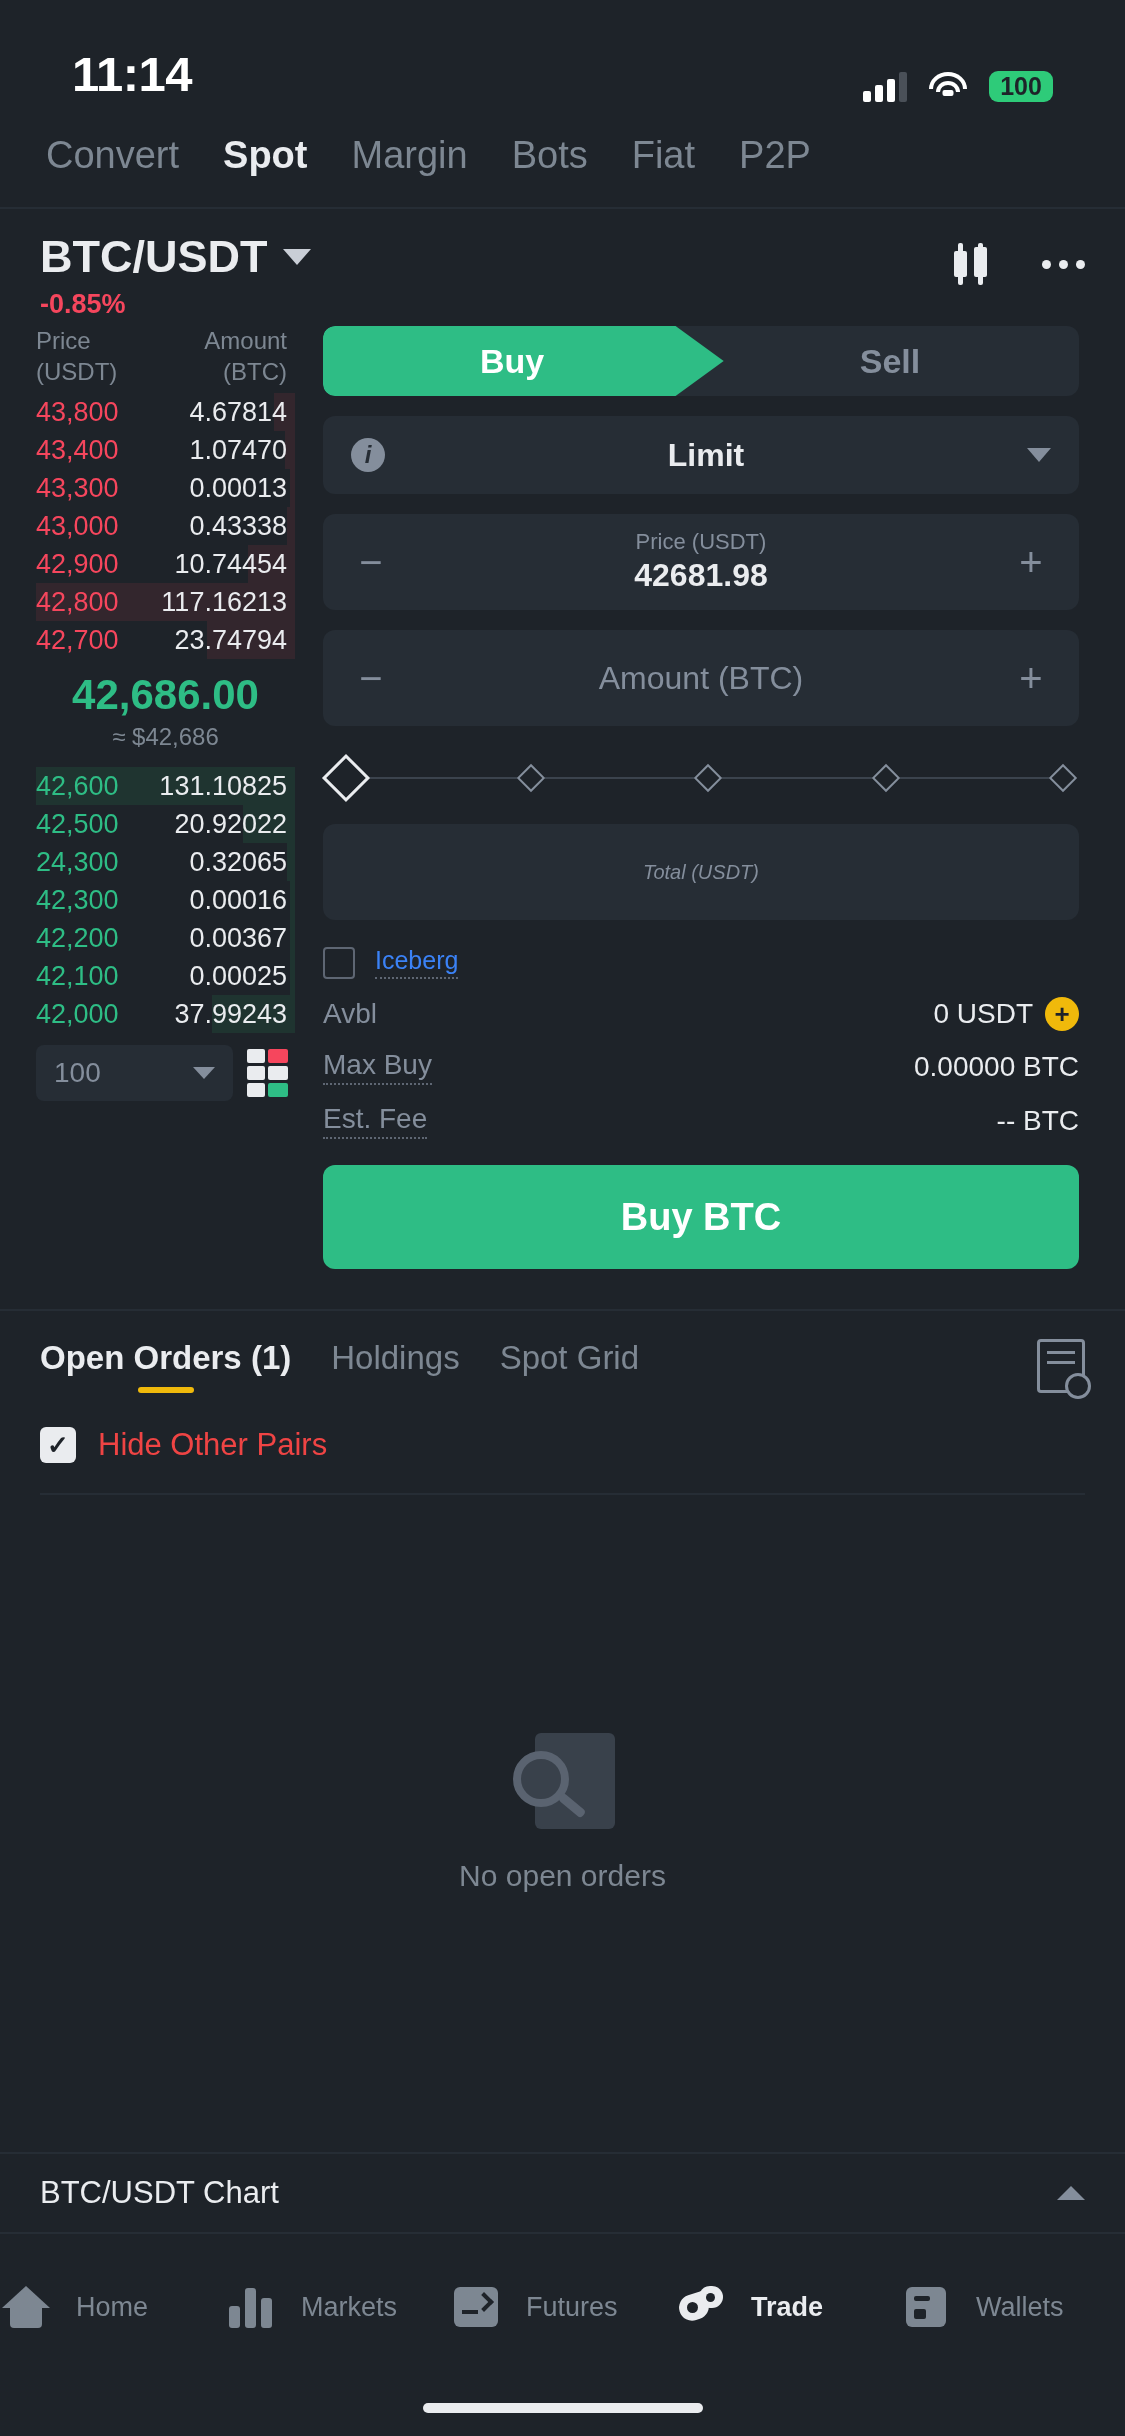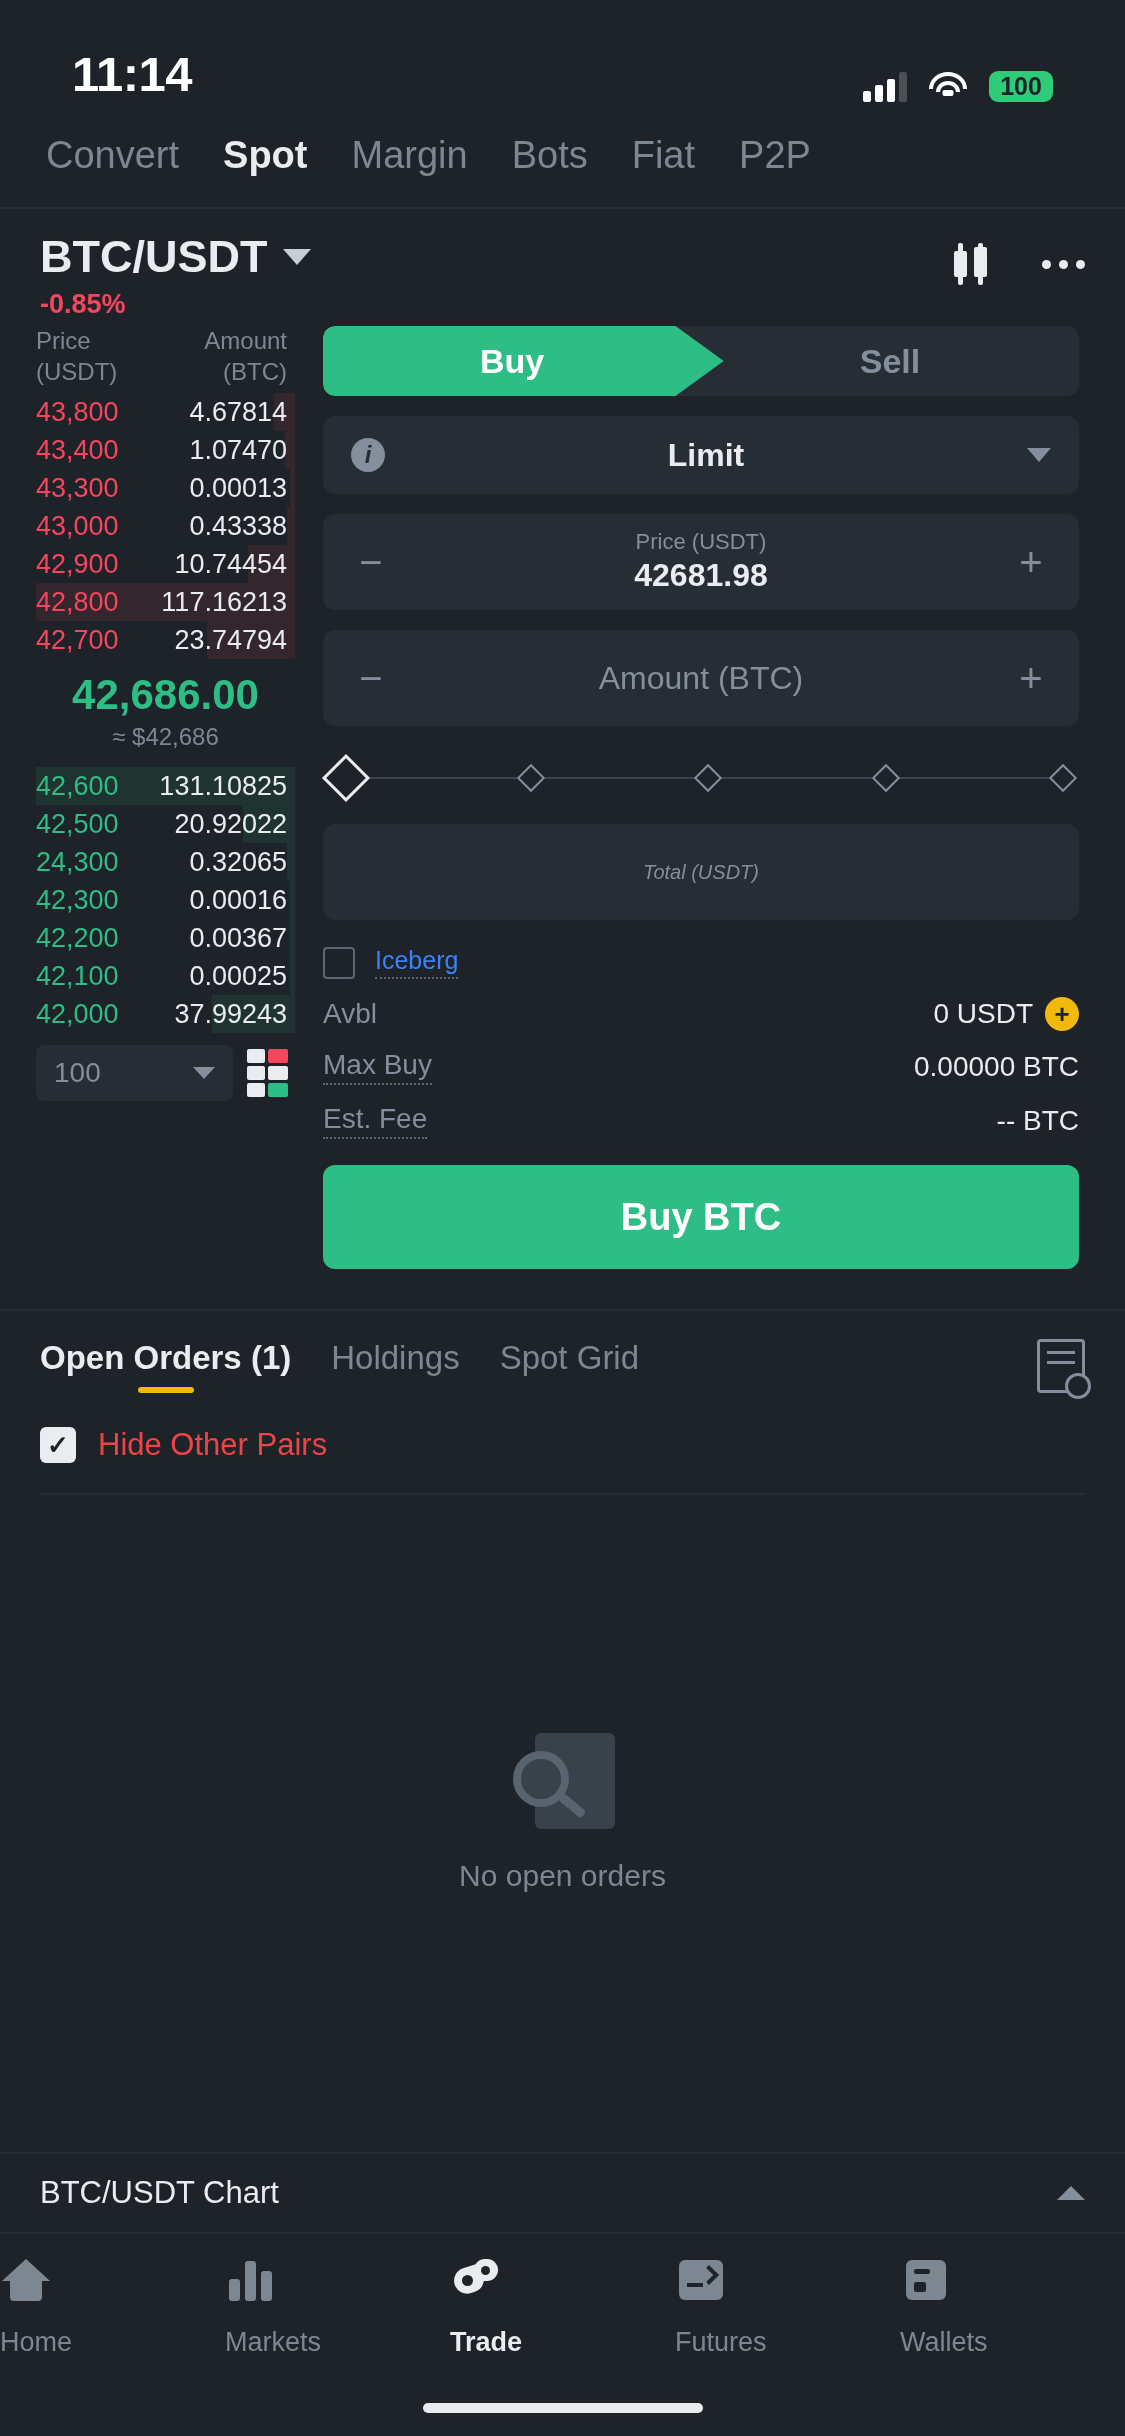--- a/index.html
+++ b/index.html
@@ -145,21 +145,21 @@
   .empty-ic .mag { position:absolute; left:6px; top:26px; width:56px; height:56px; border:8px solid #5a6370; border-radius:50%; background:#39414b; }
   .empty-ic .hdl { position:absolute; left:50px; top:76px; width:30px; height:9px; background:#5a6370; border-radius:4px; transform:rotate(40deg); }
   .empty .t { color:#7d8792; font-size:30px; }
 
   .chartbar { border-top:2px solid #262d35; height:80px; display:flex; align-items:center; justify-content:space-between; padding:0 40px; flex:0 0 auto; }
   .chartbar .t { color:#eaecef; font-size:31px; }
   .caret-u { width:0;height:0;border-left:14px solid transparent;border-right:14px solid transparent;border-bottom:14px solid #848e9c; }
 
   
   .botnav { border-top:2px solid #262d35; height:148px; display:flex; align-items:center; flex:0 0 auto; background:#1e2329; }
-  .nav-item { flex:1; display:flex; flex-direction:column; gap:24px; }
+  .nav-item { flex:1; display:flex; flex-direction:row; align-items:center; gap:24px; }
   .nav-item .lb { font-size:27px; color:#7d8792; }
   .nav-item.active .lb { color:#eaecef; font-weight:600; }
   .ni { width:52px; height:46px; position:relative; }
   .home-ic .roof { position:absolute; left:2px; top:2px; width:0;height:0;border-left:24px solid transparent;border-right:24px solid transparent;border-bottom:22px solid #7d8792; }
   .home-ic .base { position:absolute; left:10px; top:22px; width:32px; height:22px; background:#7d8792; border-radius:0 0 4px 4px; }
   .mk-ic i { position:absolute; bottom:2px; width:11px; background:#7d8792; border-radius:3px; display:block; }
   .mk-ic i:nth-child(1){left:4px;height:22px;} .mk-ic i:nth-child(2){left:20px;height:40px;} .mk-ic i:nth-child(3){left:36px;height:30px;}
   .tr-ic .b1 { position:absolute; left:4px; top:10px; width:30px; height:26px; background:#eaecef; border-radius:14px 4px 14px 14px; transform:rotate(-18deg); }
   .tr-ic .b2 { position:absolute; left:24px; top:2px; width:24px; height:22px; background:#eaecef; border-radius:12px; }
   .tr-ic .h1 { position:absolute; left:12px; top:18px; width:11px; height:11px; background:#1e2329; border-radius:50%; }
@@ -469,38 +469,38 @@
       <div class="lb">Home</div>
     </div>
     <div class="nav-item">
       <div class="ni mk-ic">
           <i></i>
           <i></i>
           <i></i>
         </div>
       <div class="lb">Markets</div>
     </div>
+    <div class="nav-item">
+      <div class="ni fu-ic">
+          <div class="box"></div>
+          <div class="sl"></div>
+          <div class="ar"></div>
+        </div>
+      <div class="lb">Futures</div>
+    </div>
     <div class="nav-item active">
       <div class="ni tr-ic">
           <div class="b1"></div>
           <div class="b2"></div>
           <div class="h1"></div>
           <div class="h2"></div>
         </div>
       <div class="lb">Trade</div>
     </div>
     <div class="nav-item">
-      <div class="ni fu-ic">
-          <div class="box"></div>
-          <div class="sl"></div>
-          <div class="ar"></div>
-        </div>
-      <div class="lb">Futures</div>
-    </div>
-    <div class="nav-item">
       <div class="ni wa-ic">
           <div class="box"></div>
           <div class="sl"></div>
           <div class="d"></div>
         </div>
       <div class="lb">Wallets</div>
     </div>
   </div>
 
   <div class="homebar">

